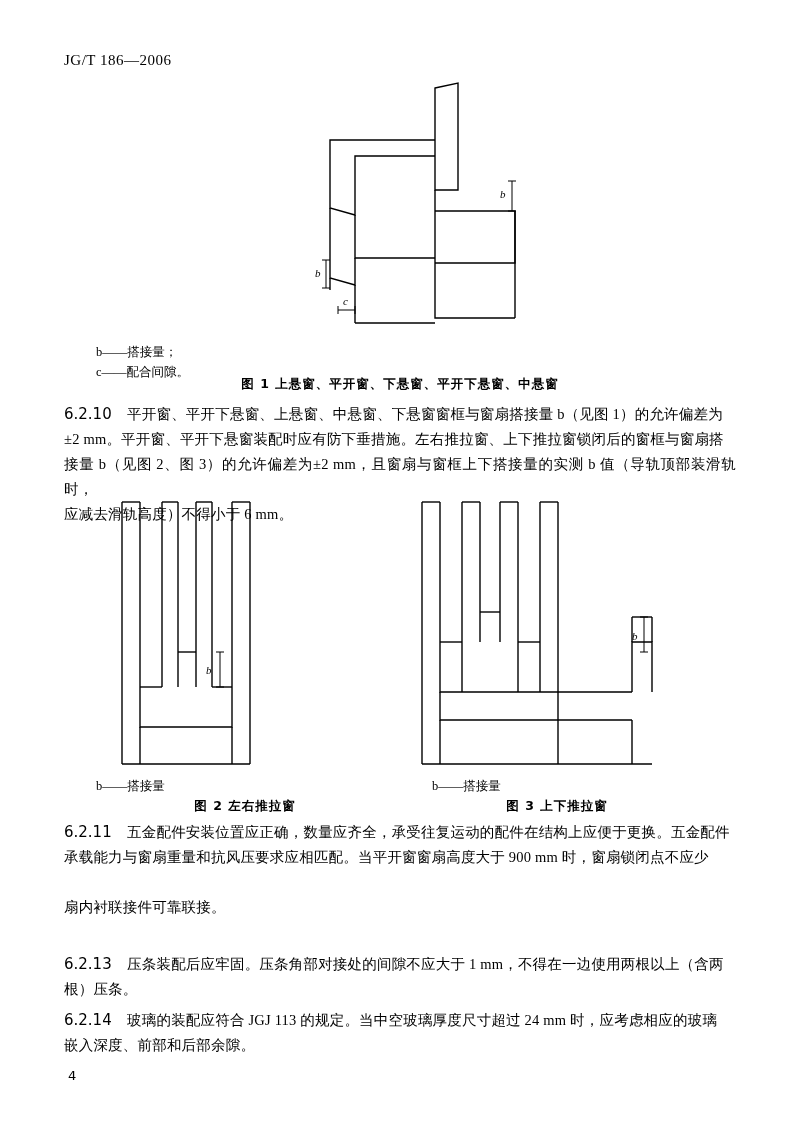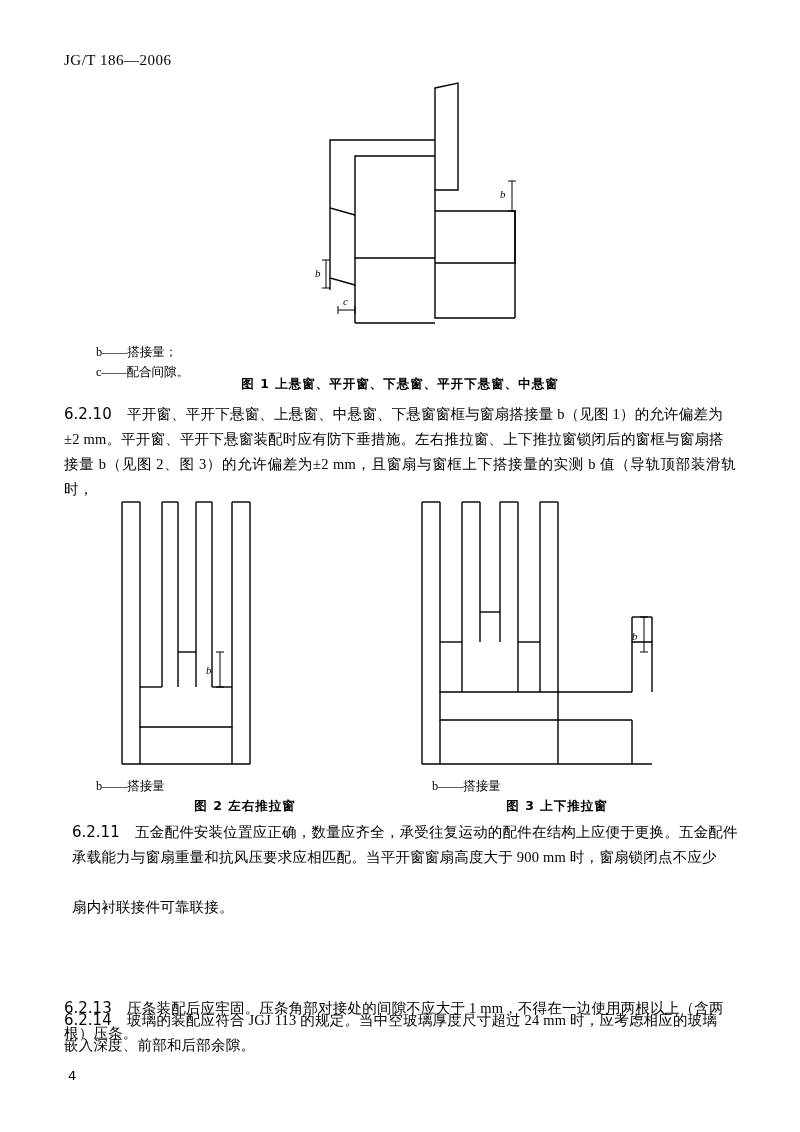--- a/index.html
+++ b/index.html
@@ -110,20 +110,21 @@
 
   <div class="legend" style="position:absolute; left:96px; top:344px;text-align:center;">b——搭接量；</div>
   <div class="legend" style="position:absolute; left:96px; top:364px;">c——配合间隙。</div>
   <div class="caption" style="position:absolute; left:0; top:376px; width:800px;">图 1   上悬窗、平开窗、下悬窗、平开下悬窗、中悬窗</div>
 
   <div class="para" style="left:64px; top:402px; width:672px;">
     <span class="num">6.2.10</span>
     &nbsp;&nbsp;&nbsp;<span>平开窗、平开下悬窗、上悬窗、中悬窗、下悬窗窗框与窗扇搭接量 b（见图 1）的允许偏差为</span><br>
     <span>±2 mm。平开窗、平开下悬窗装配时应有防下垂措施。左右推拉窗、上下推拉窗锁闭后的窗框与窗扇搭</span><br>
     <span>接量 b（见图 2、图 3）的允许偏差为±2 mm，且窗扇与窗框上下搭接量的实测 b 值（导轨顶部装滑轨时，</span><br>
+    <span>应减去滑轨高度）不得小于 6 mm。</span>
   </div>
 
   <div class="fig-block" style="left:100px; top:492px; width:290px; height:280px;">
     <svg width="290" height="280" viewBox="0 0 290 280">
       <g fill="none" stroke="#000" stroke-width="1.4">
 
         <path d="M22 10 L22 272"></path>
         <path d="M22 10 L40 10"></path>
         <path d="M40 10 L40 195"></path>
 
@@ -198,30 +199,30 @@
       <text x="232" y="148" font-size="11" font-style="italic" font-family="Liberation Serif, serif">b</text>
     </svg>
   </div>
 
   <div class="legend" style="position:absolute; left:96px; top:778px;">b——搭接量</div>
   <div class="legend" style="position:absolute; left:432px; top:778px;">b——搭接量</div>
 
   <div class="caption" style="position:absolute; left:100px; top:798px; width:290px;">图 2    左右推拉窗</div>
   <div class="caption" style="position:absolute; left:412px; top:798px; width:290px;">图 3    上下推拉窗</div>
 
-  <div class="para" style="left:72px; top:820px; width:672px;">
+  <div class="para" style="left:64px; top:820px; width:672px;">
     <span class="num">6.2.11</span>
     &nbsp;&nbsp;&nbsp;<span>五金配件安装位置应正确，数量应齐全，承受往复运动的配件在结构上应便于更换。五金配件</span><br>
     <span>承载能力与窗扇重量和抗风压要求应相匹配。当平开窗窗扇高度大于 900 mm 时，窗扇锁闭点不应少</span><br>
     <br>
     <span>扇内衬联接件可靠联接。</span>
   </div>
 
 
-  <div class="para" style="left:64px; top:952px; width:672px;margin-top:44px;">
+  <div class="para" style="left:64px; top:952px; width:672px;">
     <span class="num">6.2.13</span>
     &nbsp;&nbsp;&nbsp;<span>压条装配后应牢固。压条角部对接处的间隙不应大于 1 mm，不得在一边使用两根以上（含两</span><br>
     <span>根）压条。</span>
   </div>
 
   <div class="para" style="left:64px; top:1008px; width:672px;">
     <span class="num">6.2.14</span>
     &nbsp;&nbsp;&nbsp;<span>玻璃的装配应符合 JGJ 113 的规定。当中空玻璃厚度尺寸超过 24 mm 时，应考虑相应的玻璃</span><br>
     <span>嵌入深度、前部和后部余隙。</span>
   </div>

